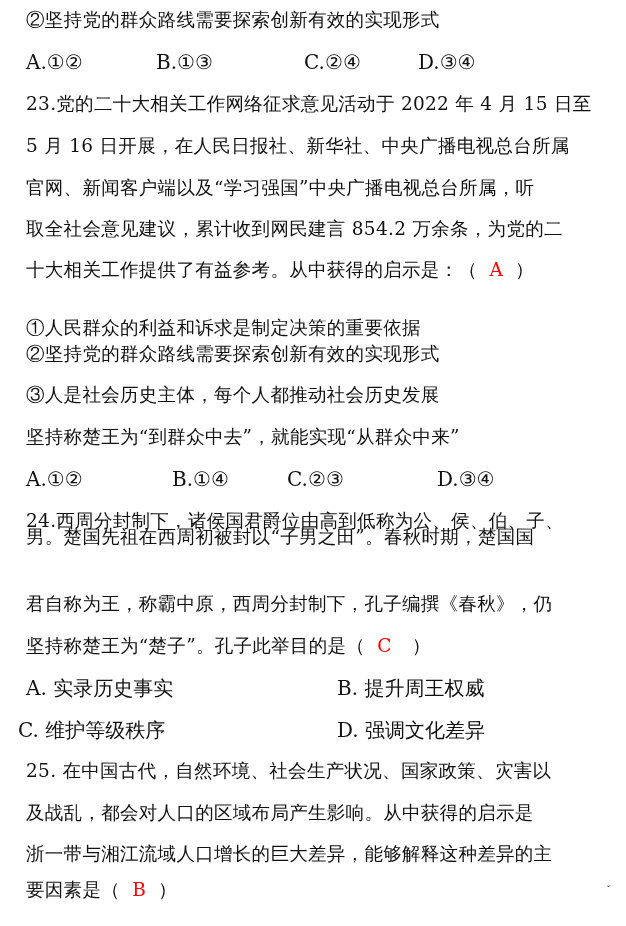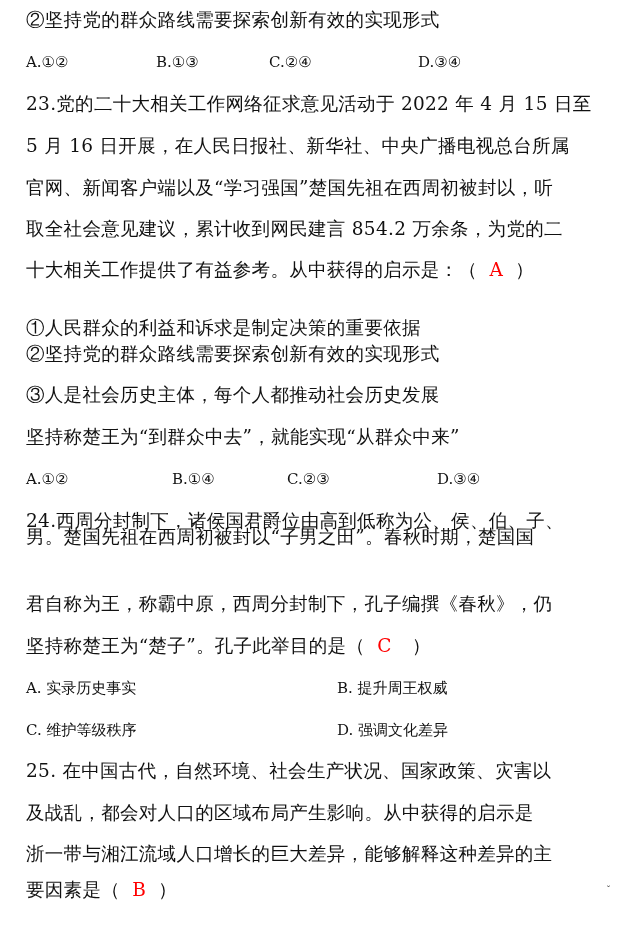--- a/index.html
+++ b/index.html
@@ -1,37 +1,37 @@
 <!DOCTYPE html>
 <html><head>
 <meta charset="utf-8">
 <style>
   html, body { margin: 0; padding: 0; background: #ffffff; }
   body { width: 626px; height: 926px; position: relative; overflow: hidden;
          font-family: "DejaVu Serif", "Liberation Serif", serif; color: #111111; }
   .line { position: absolute; left: 26px; font-size: 18.5px; line-height: 24px; white-space: nowrap; letter-spacing: 0.3px; }
-  .opt { position: absolute; font-size: 15px; line-height: 24px; white-space: nowrap; }
+  .opt { position: absolute; font-size: 20px; line-height: 24px; white-space: nowrap; }
   .ans { color: #ff0000; }
   .mark { position: absolute; left: 606px; top: 884px; font-size: 10px; color: #333; }
 </style>
 </head>
 <body>
 
 <div class="line" style="top:8px">②坚持党的群众路线需要探索创新有效的实现形式</div>
 <div>
   <span class="opt" style="left:26px;top:50px">A.①②</span>
   <span class="opt" style="left:156px;top:50px">B.①③</span>
-  <span class="opt" style="left:269px;top:50px">C.②④</span>
+  <span class="opt" style="left:304px;top:50px">C.②④</span>
   <span class="opt" style="left:418px;top:50px">D.③④</span>
 </div>
 
 <div>
   <div class="line" style="top:92px">23.党的二十大相关工作网络征求意见活动于 2022 年 4 月 15 日至</div>
   <div class="line" style="top:134px">5 月 16 日开展，在人民日报社、新华社、中央广播电视总台所属</div>
-  <div class="line" style="top:176px">官网、新闻客户端以及“学习强国”楚国先祖在西周初被封以，听</div>
+  <div class="line" style="top:176px">官网、新闻客户端以及“学习强国”中央广播电视总台所属，听</div>
   <div class="line" style="top:217px">取全社会意见建议，累计收到网民建言 854.2 万余条，为党的二</div>
   <div class="line" style="top:258px">
     <span>十大相关工作提供了有益参考。从中获得的启示是：（</span>
     <span class="ans" style="margin:0 6px">A</span>
     <span>）</span>
   </div>
   <div class="line" style="top:316px">①人民群众的利益和诉求是制定决策的重要依据</div>
   <div class="line" style="top:342px">②坚持党的群众路线需要探索创新有效的实现形式</div>
   <div class="line" style="top:383px">③人是社会历史主体，每个人都推动社会历史发展</div>
   <div class="line" style="top:425px">坚持称楚王为“到群众中去”，就能实现“从群众中来”</div>
@@ -45,21 +45,21 @@
   <div class="line" style="top:509px">24.西周分封制下，诸侯国君爵位由高到低称为公、侯、伯、子、</div>
   <div class="line" style="top:525px">男。楚国先祖在西周初被封以“子男之田”。春秋时期，楚国国</div>
   <div class="line" style="top:592px">君自称为王，称霸中原，西周分封制下，孔子编撰《春秋》，仍</div>
   <div class="line" style="top:634px">
     <span>坚持称楚王为“楚子”。孔子此举目的是（</span>
     <span class="ans" style="margin:0 14px 0 6px">C</span>
     <span>）</span>
   </div>
   <span class="opt" style="left:26px;top:676px">A.  实录历史事实</span>
   <span class="opt" style="left:337px;top:676px">B.  提升周王权威</span>
-  <span class="opt" style="left:26px;top:718px">C.  维护等级秩序</span>
+  <span class="opt" style="left:18px;top:718px">C.  维护等级秩序</span>
   <span class="opt" style="left:337px;top:718px">D.  强调文化差异</span>
 </div>
 
 <div>
   <div class="line" style="top:759px">25.  在中国古代，自然环境、社会生产状况、国家政策、灾害以</div>
   <div class="line" style="top:801px">及战乱，都会对人口的区域布局产生影响。从中获得的启示是</div>
   <div class="line" style="top:842px">浙一带与湘江流域人口增长的巨大差异，能够解释这种差异的主</div>
   <div class="line" style="top:878px">
     <span>要因素是（</span>
     <span class="ans" style="margin:0 6px">B</span>

